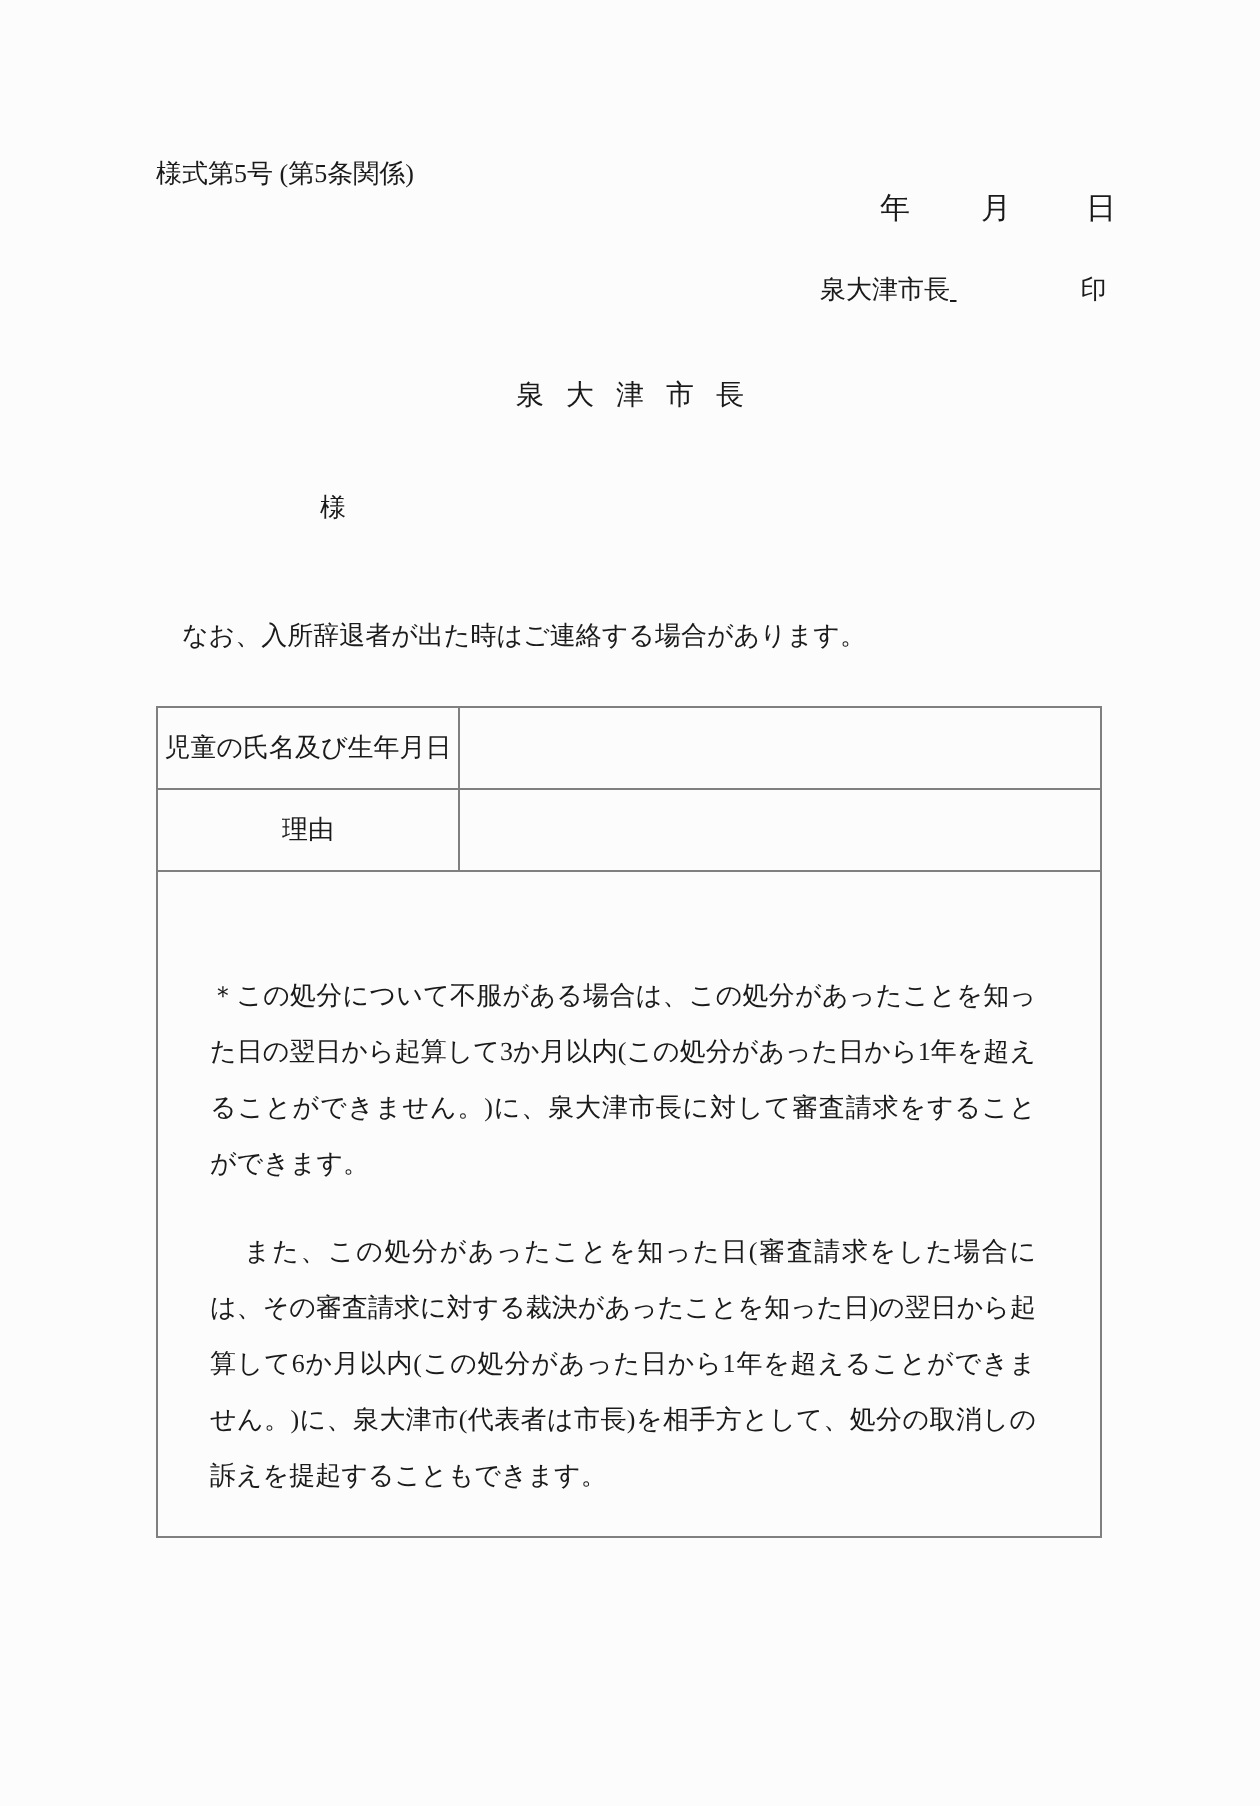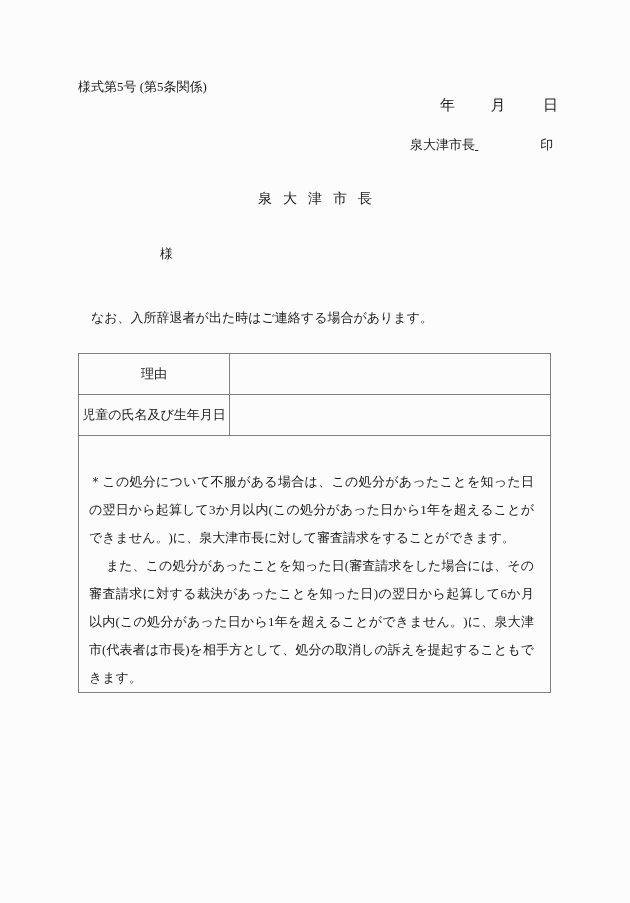--- a/index.html
+++ b/index.html
@@ -131,21 +131,21 @@
     vertical-align: top;
     padding: 0;
   }
   .notice-body {
     padding: 32px 16px 0 10px;
   }
   .notice-para {
     font-size: 13px;
     line-height: 28px;
     text-align: justify;
-    margin: 0;
+    margin: 16px;
   }
   .notice-para.indented {
     text-indent: 17px;
   }
 </style>
 </head>
 <body>
 
 <div class="page">
 
@@ -167,25 +167,25 @@
   <div class="doc-title">泉大津市長</div>
 
   <div class="addressee">様</div>
 
 
   <div class="body-note">なお、入所辞退者が出た時はご連絡する場合があります。</div>
 
   <table class="form-table">
     <tbody>
       <tr>
-        <td class="label-cell">理由</td>
+        <td class="label-cell">児童の氏名及び生年月日</td>
         <td class="value-cell"></td>
       </tr>
       <tr>
-        <td class="label-cell">児童の氏名及び生年月日</td>
+        <td class="label-cell">理由</td>
         <td class="value-cell"></td>
       </tr>
       <tr>
         <td class="notice-cell" colspan="2">
           <div class="notice-body">
             <p class="notice-para">＊この処分について不服がある場合は、この処分があったことを知った日の翌日から起算して3か月以内(この処分があった日から1年を超えることができません。)に、泉大津市長に対して審査請求をすることができます。</p>
             <p class="notice-para indented">また、この処分があったことを知った日(審査請求をした場合には、その審査請求に対する裁決があったことを知った日)の翌日から起算して6か月以内(この処分があった日から1年を超えることができません。)に、泉大津市(代表者は市長)を相手方として、処分の取消しの訴えを提起することもできます。</p>
           </div>
         </td>
       </tr>

